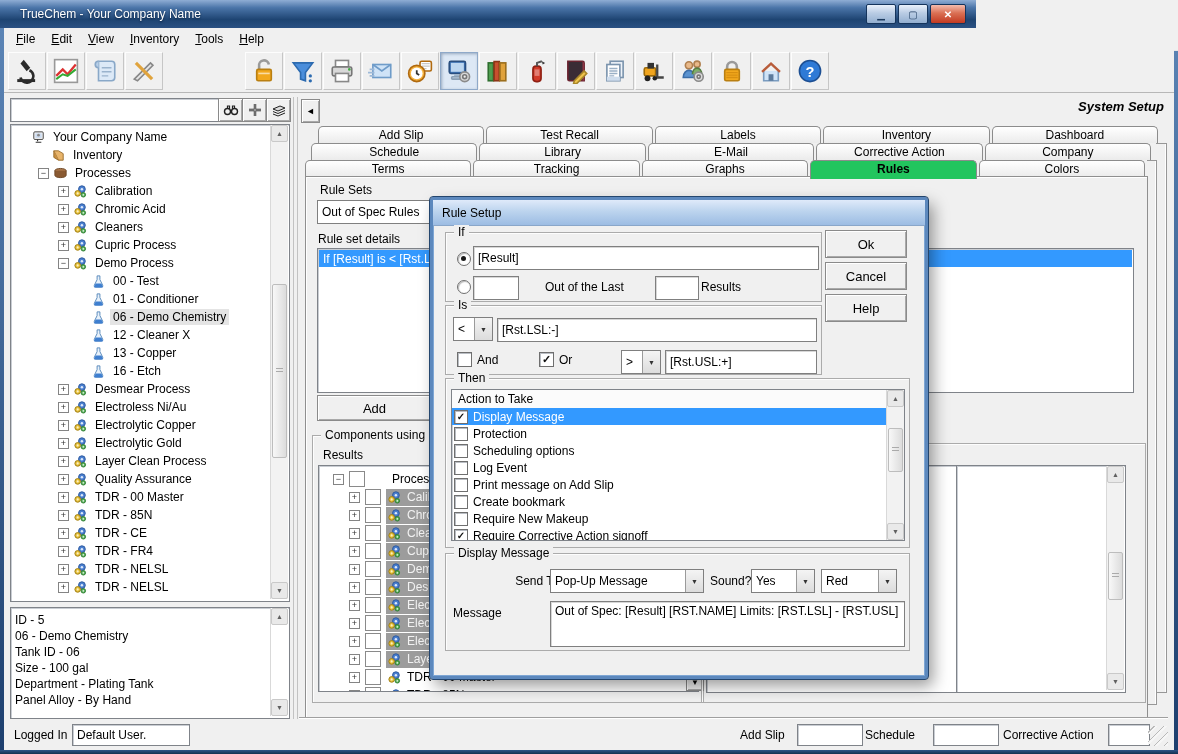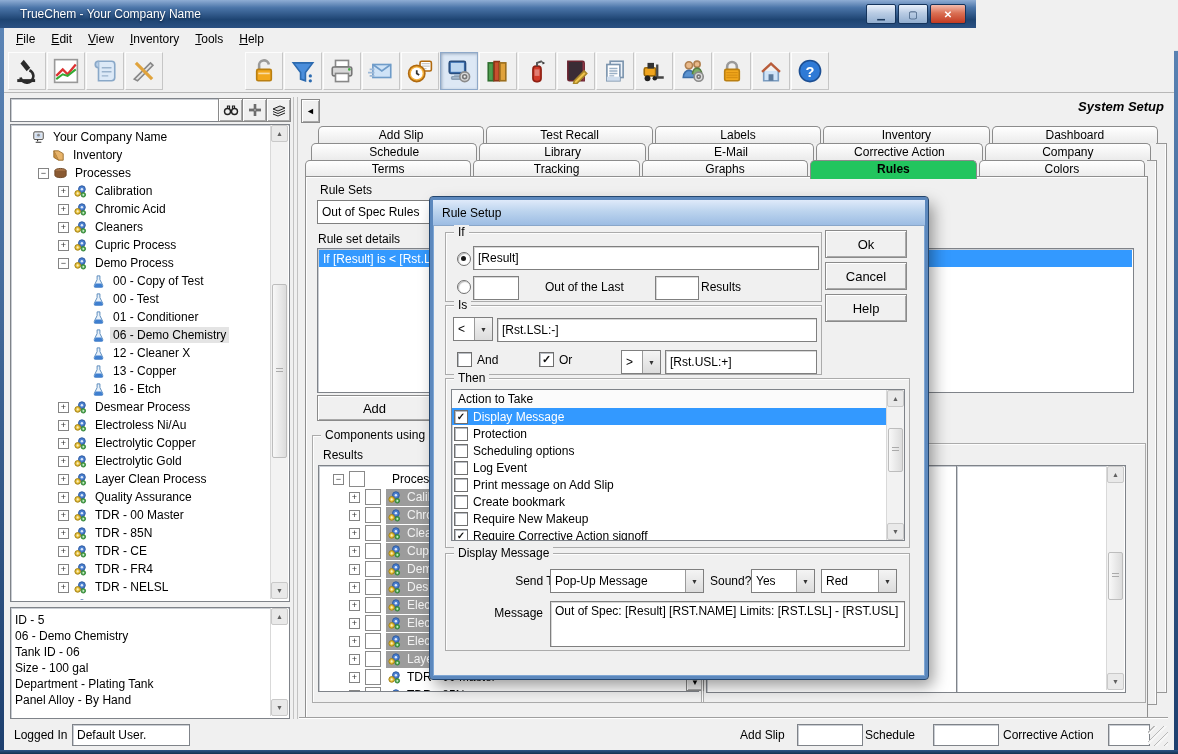--- a/index.html
+++ b/index.html
@@ -476,30 +476,20 @@
           <span class="tlabel">Demo Process</span>
         </div>
         <div class="trow" style="padding-left:66px">
           <span class="expander none"></span>
           <span class="icon">
             <svg viewBox="0 0 16 16">
               <path d="M6.5 2h3v4l3 6a1.5 1.5 0 0 1-1.4 2H4.9a1.5 1.5 0 0 1-1.4-2l3-6z" fill="#e8f1fa" stroke="#5588bb"></path>
               <path d="M5 10h6l1.5 3a1 1 0 0 1-1 1.5H4.5a1 1 0 0 1-1-1.5z" fill="#3f7fd0"></path>
             </svg>
           </span>
-          <span class="tlabel">00 - Copy of Test</span>
-        </div>
-        <div class="trow" style="padding-left:66px">
-          <span class="expander none"></span>
-          <span class="icon">
-            <svg viewBox="0 0 16 16">
-              <path d="M6.5 2h3v4l3 6a1.5 1.5 0 0 1-1.4 2H4.9a1.5 1.5 0 0 1-1.4-2l3-6z" fill="#e8f1fa" stroke="#5588bb"></path>
-              <path d="M5 10h6l1.5 3a1 1 0 0 1-1 1.5H4.5a1 1 0 0 1-1-1.5z" fill="#3f7fd0"></path>
-            </svg>
-          </span>
           <span class="tlabel">00 - Test</span>
         </div>
         <div class="trow" style="padding-left:66px">
           <span class="expander none"></span>
           <span class="icon">
             <svg viewBox="0 0 16 16">
               <path d="M6.5 2h3v4l3 6a1.5 1.5 0 0 1-1.4 2H4.9a1.5 1.5 0 0 1-1.4-2l3-6z" fill="#e8f1fa" stroke="#5588bb"></path>
               <path d="M5 10h6l1.5 3a1 1 0 0 1-1 1.5H4.5a1 1 0 0 1-1-1.5z" fill="#3f7fd0"></path>
             </svg>
           </span>
@@ -1132,20 +1122,20 @@
       </div>
       <span class="d lbl" style="left:277px;top:349px;">Sound?</span>
       <div class="d combo" style="left:318px;top:344px;width:62px;">
         <span class="ct">Yes</span>
         <span class="cbt">▼</span>
       </div>
       <div class="d combo" style="left:388px;top:344px;width:74px;">
         <span class="ct">Red</span>
         <span class="cbt">▼</span>
       </div>
-      <span class="d lbl" style="left:20px;top:381px;width:90px;text-align:right;">Message</span>
+      <span class="d lbl" style="left:20px;top:381px;width:90px;">Message</span>
       <div class="d" id="msg-area" style="left:117px;top:376px;width:345px;height:40px;">
         <span>Out of Spec:  [Result] [RST.NAME]   Limits: [RST.LSL] - [RST.USL]</span>
       </div>
     </div>
   </div>
 
 </div>
 
 </body></html>

